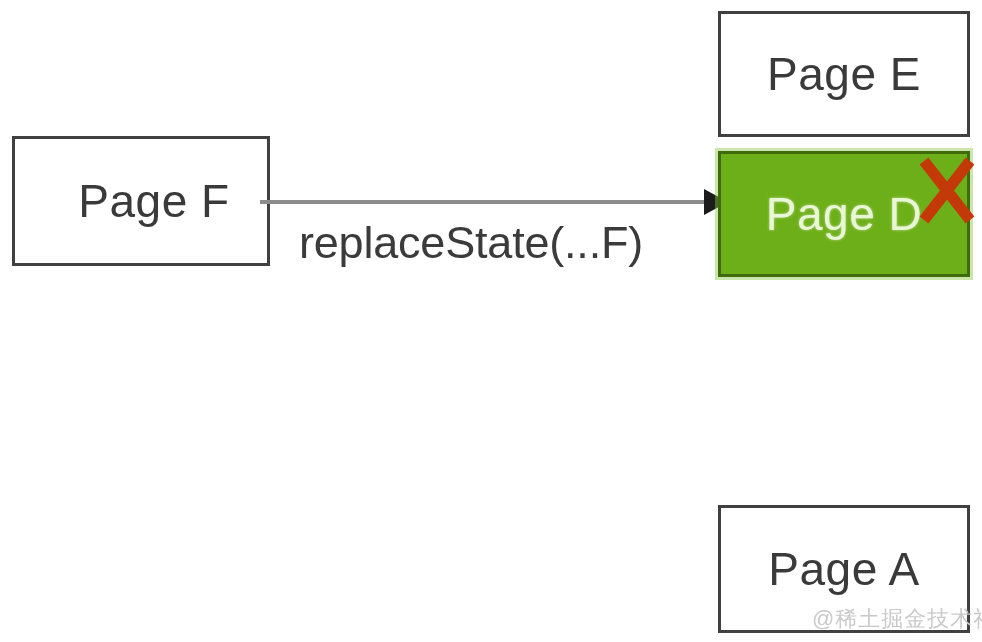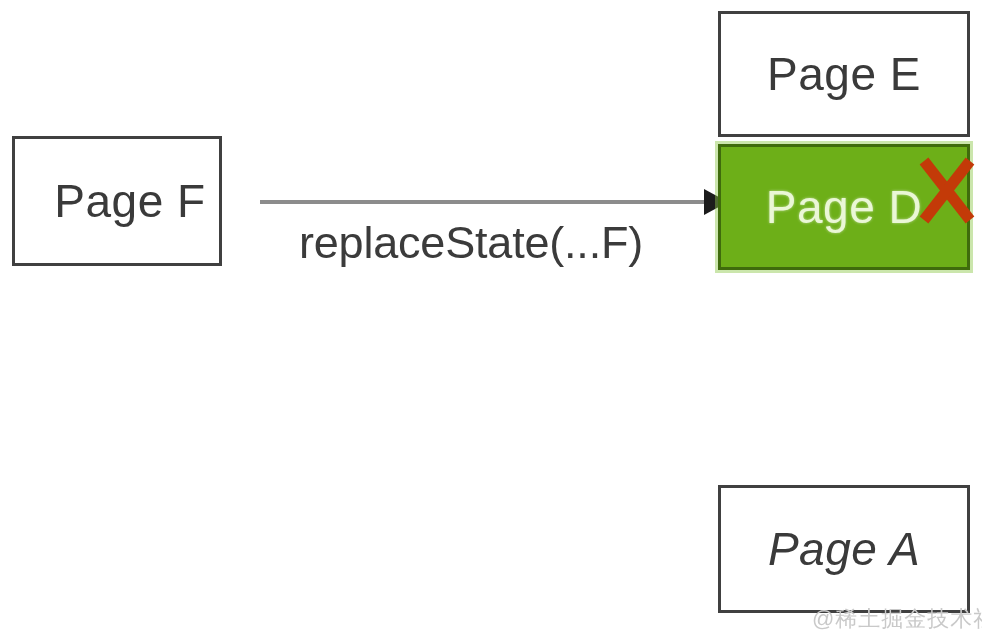--- a/index.html
+++ b/index.html
@@ -35,21 +35,21 @@
     line-height: 1;
     color: #3a3a3a;
     letter-spacing: 0.5px;
     white-space: nowrap;
   }
 
   
   #source-box {
     left: 12px;
     top: 136px;
-    width: 210px;
+    width: 258px;
     height: 130px;
     padding-left: 26px;
   }
 
   
   #stack {
     position: absolute;
     left: 718px;
     top: 11px;
     width: 279px;
@@ -74,24 +74,24 @@
     border-color: #3f6b0c;
     box-shadow: 0 0 0 3px rgba(140, 200, 70, 0.45);
   }
   .stack-entry.highlight .box-label {
     color: #eaf7d6;
     text-shadow: 0 0 3px rgba(255,255,255,0.55);
   }
 
   
   #entry-e { top: 0px;   height: 126px; }
-  #entry-d { top: 133px; height: 126px; }
+  #entry-d { top: 140px; height: 126px; }
   #entry-c { top: 251px; height: 125px; }
   #entry-b { top: 375px; height: 119px; }
-  #entry-a { top: 474px; height: 128px; font-style: italic; }
+  #entry-a { top: 494px; height: 128px; }
 
   
   #cross-mark {
     position: absolute;
     left: 918px;
     top: 156px;
     width: 58px;
     height: 70px;
     pointer-events: none;
   }

